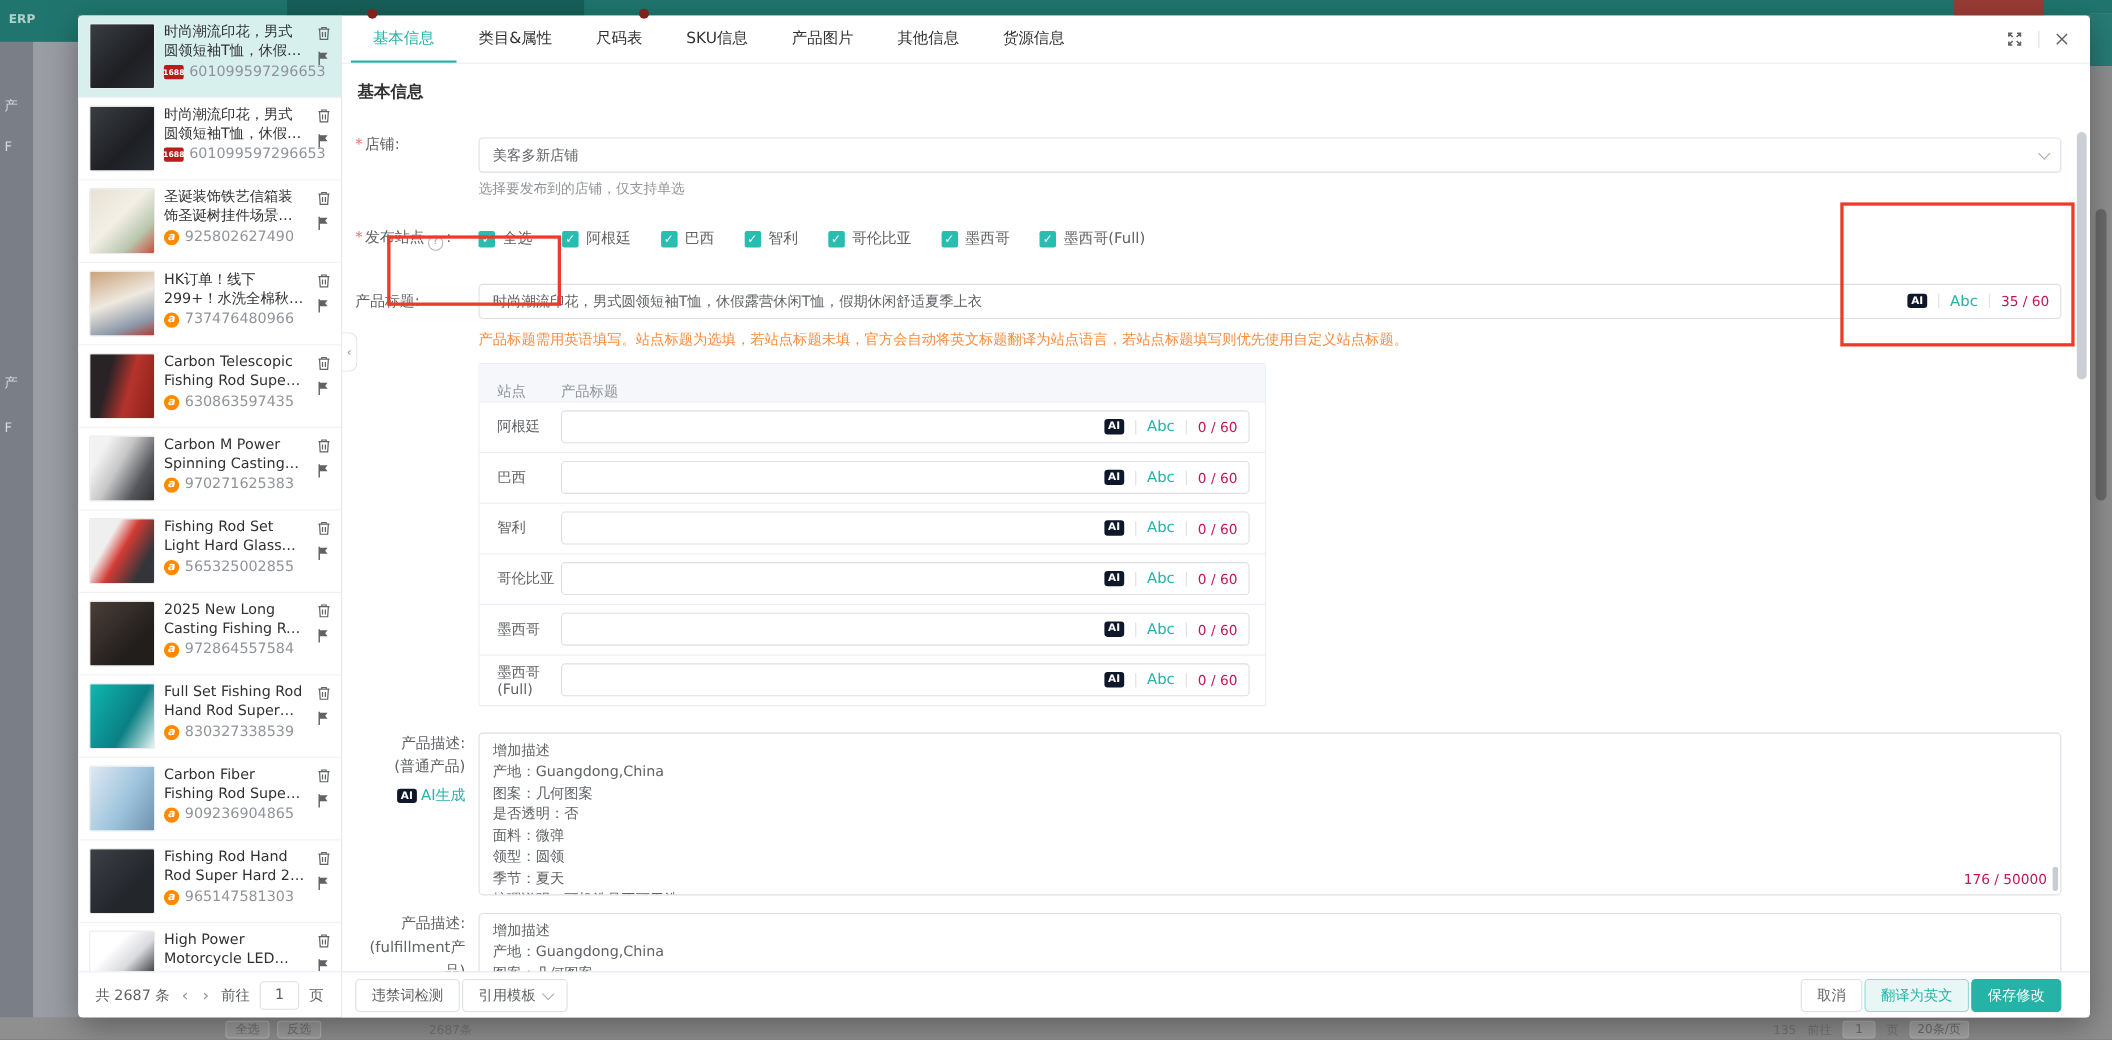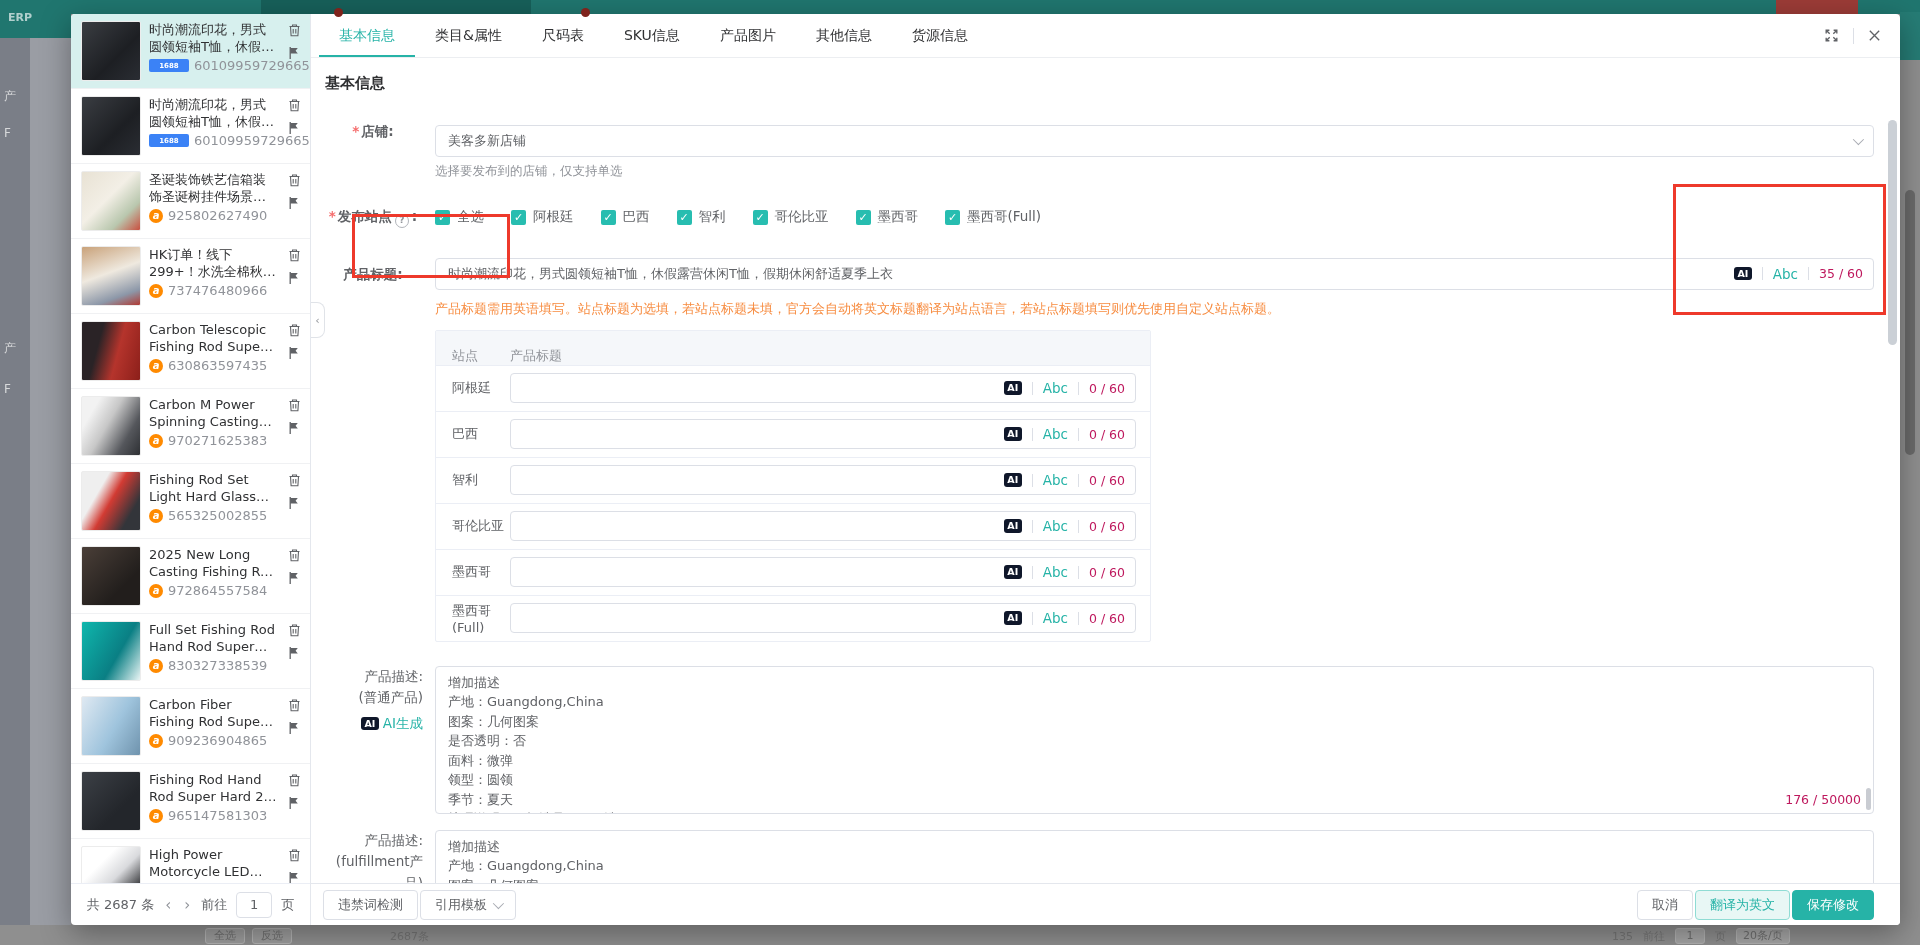--- a/index.html
+++ b/index.html
@@ -44,37 +44,37 @@
   .thumb-rod-set{background:linear-gradient(120deg,#efefef 30%,#d23b33 50%,#33353a 80%);}
   .thumb-rod-dark{background:linear-gradient(135deg,#4a3f38,#221e1c 70%);}
   .thumb-rod-teal{background:linear-gradient(120deg,#0fb7ad,#0a7f84 60%,#e8f4f4);}
   .thumb-rod-blue{background:linear-gradient(120deg,#dfe9f2,#9fc4dd 55%,#6f93ad);}
   .thumb-rod-gray{background:linear-gradient(135deg,#3c4046,#23262b 65%);}
   .thumb-headlight{background:linear-gradient(135deg,#ffffff 30%,#d9dadd 55%,#2c2d30 85%);}
   .p-mid{flex:1;min-width:0;}
   .p-title{font-size:13px;color:#303133;line-height:1.32;display:-webkit-box;-webkit-line-clamp:2;-webkit-box-orient:vertical;overflow:hidden;}
   .p-idrow{margin-top:3px;display:flex;align-items:center;gap:5px;color:#909399;font-size:13px;}
   .platform{flex:none;display:flex;align-items:center;justify-content:center;color:#fff;font-weight:bold;}
-  .platform-1688{width:40px;height:13px;background:#3b82f6;font-size:7px;border-radius:2px;}
+  .platform-1688{width:18px;height:13px;background:#b91c1c;font-size:7px;border-radius:2px;}
   .platform-ali{width:14px;height:14px;background:#ff8a00;font-size:10px;font-style:italic;border-radius:50%;}
   .p-icons{width:16px;flex:none;display:flex;flex-direction:column;gap:9px;align-items:center;padding-top:2px;}
   .sb-footer{height:42px;flex:none;border-top:1px solid #ebeef5;display:flex;align-items:center;justify-content:center;gap:9px;color:#606266;}
   .pg-arrow{color:#909399;font-size:15px;padding:0 2px;cursor:pointer;}
   .pg-input{width:36px;height:26px;border:1px solid #dcdfe6;border-radius:4px;text-align:center;line-height:24px;color:#606266;}
   
   .main{flex:1;display:flex;flex-direction:column;min-width:0;}
   .tabbar{height:44px;flex:none;display:flex;align-items:stretch;padding-left:8px;border-bottom:1px solid #eceef1;}
   .tab{padding:0 20px;line-height:43px;font-size:14px;color:#303133;cursor:pointer;border-bottom:2px solid transparent;}
   .tab.active{color:#26b3a7;border-bottom-color:#26b3a7;}
   .tabbar-right{margin-left:auto;display:flex;align-items:center;gap:13px;padding-right:18px;}
   .tabbar-right .vline{width:1px;height:16px;background:#dcdfe6;}
   .content{flex:1;overflow:hidden;padding:6px 26px 0 12px;position:relative;}
   .sec-title{font-size:15px;font-weight:bold;color:#303133;margin:10px 0 22px 2px;}
   .frow{display:flex;}
-  .flabel{width:112px;flex:none;text-align:center;padding-right:12px;font-size:13.5px;color:#606266;line-height:32px;white-space:nowrap;font-weight:bold;}
+  .flabel{width:112px;flex:none;text-align:left;padding-right:12px;font-size:13.5px;color:#606266;line-height:32px;white-space:nowrap;}
   .flabel.top{line-height:19px;padding-top:1px;}
   .star{color:#f56c6c;margin-right:2px;}
   .help-icon{display:inline-flex;width:14px;height:14px;border:1px solid #b1b4ba;border-radius:50%;color:#909399;
     font-size:9px;align-items:center;justify-content:center;vertical-align:-2px;margin:0 3px;}
   .sel{flex:1;height:32px;border:1px solid #dcdfe6;border-radius:4px;display:flex;align-items:center;
     padding:0 12px;color:#606266;cursor:pointer;margin-top:10px;}
   .sel .selval{flex:1;}
   .chev{width:8px;height:8px;border-right:1.5px solid #a8abb2;border-bottom:1.5px solid #a8abb2;
     transform:rotate(45deg) translateY(-2px);flex:none;}
   .helper{margin:6px 0 26px 112px;color:#909399;font-size:12.5px;}

